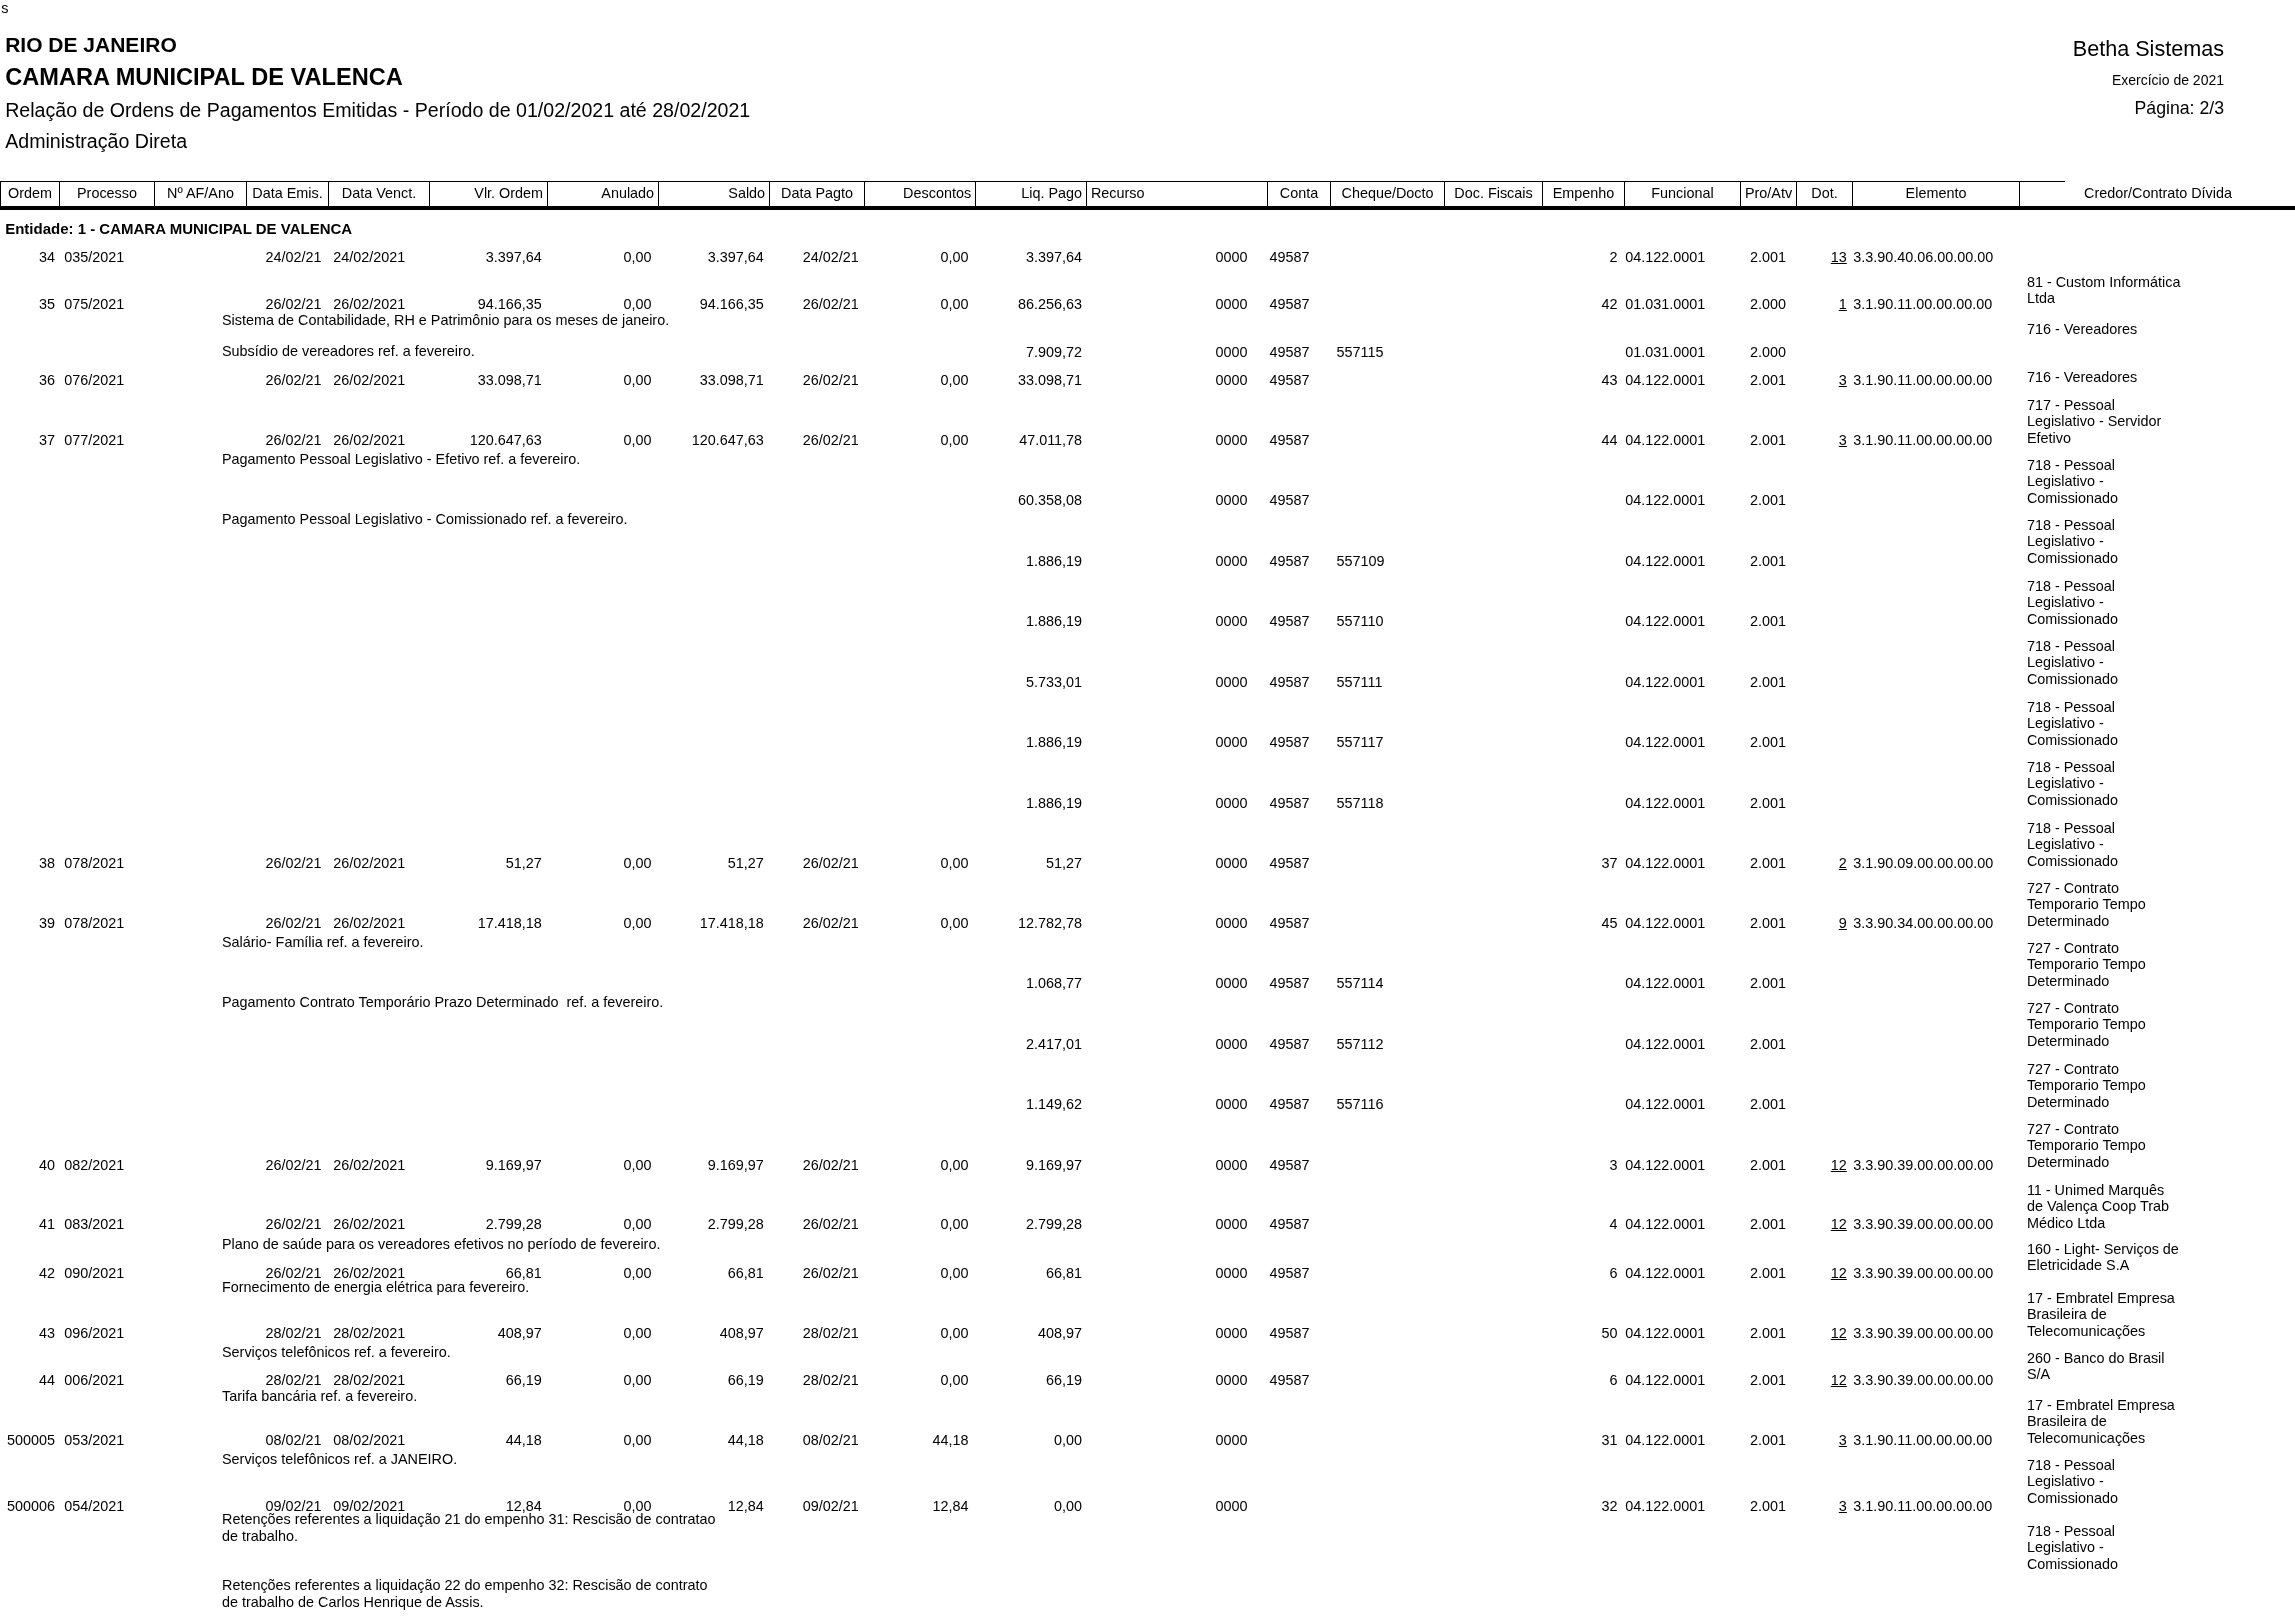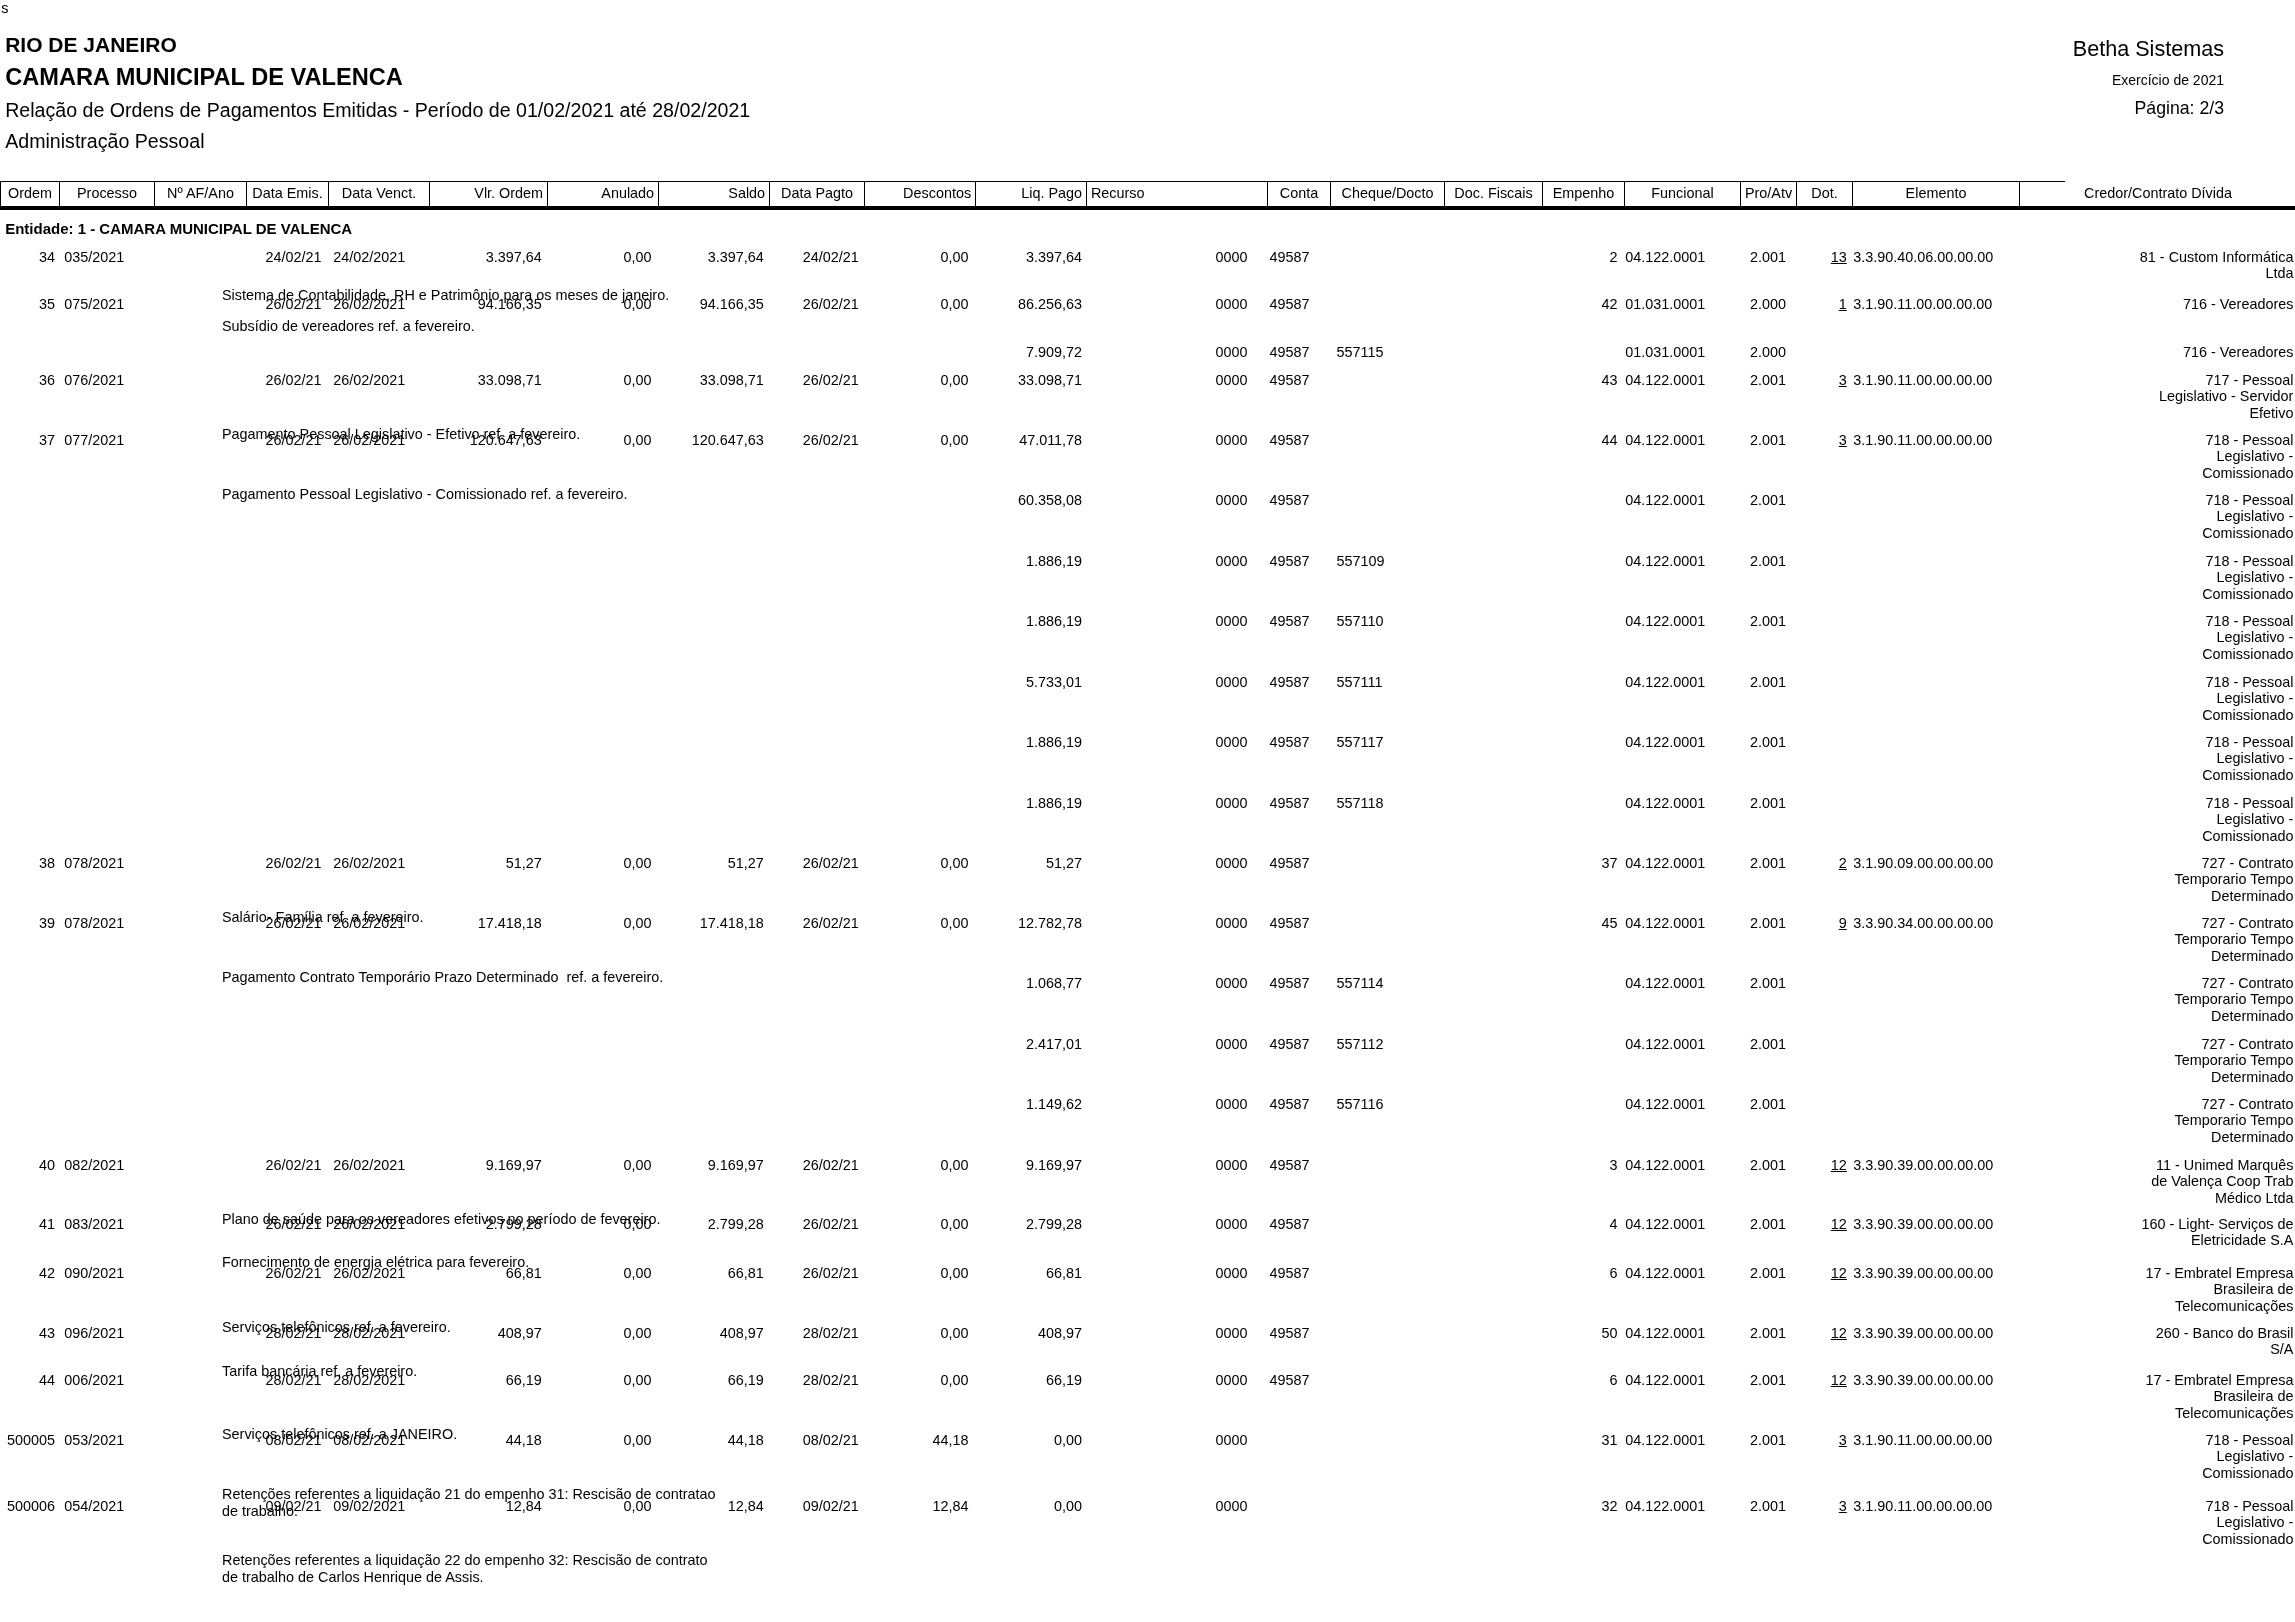--- a/index.html
+++ b/index.html
@@ -40,34 +40,34 @@
   .c10{text-align:right;padding-right:3.9px;}
   .c11{text-align:right;padding-right:19.6px;}
   .c12{text-align:left;padding-left:2.6px;}
   .c13{text-align:left;padding-left:6.5px;}
   .c14{text-align:left;}
   .c15{text-align:right;padding-right:6.5px;}
   .c16{text-align:left;padding-left:1.3px;}
   .c17{text-align:center;}
   .c18{text-align:right;padding-right:5.2px;text-decoration:underline;}
   .c19{text-align:left;padding-left:1.3px;}
-  .c20{text-align:right;padding-left:7.9px;}
+  .c20{text-align:left;padding-left:7.9px;margin-top:25px;}
   .credor-line{line-height:16.4px;white-space:nowrap;}
   .desc{margin-left:222px;margin-top:5.2px;font-size:14.4px;line-height:16.4px;white-space:pre;}
 </style>
 </head>
 <body>
 
 <div class="page">
   <div class="artifact">s</div>
 
   <div class="t1">RIO DE JANEIRO</div>
   <div class="t2">CAMARA MUNICIPAL DE VALENCA</div>
   <div class="t3">Relação de Ordens de Pagamentos Emitidas - Período de 01/02/2021 até 28/02/2021</div>
-  <div class="t4">Administração Pessoal</div>
+  <div class="t4">Administração Direta</div>
 
   <div class="hdr-right">
     <div class="r1">Betha Sistemas</div>
     <div class="r2">Exercício de 2021</div>
     <div class="r3">Página: 2/3</div>
   </div>
 
   <div class="colhead" id="colhead">
       <div class="hc ac">Ordem</div>
       <div class="hc ac">Processo</div>

